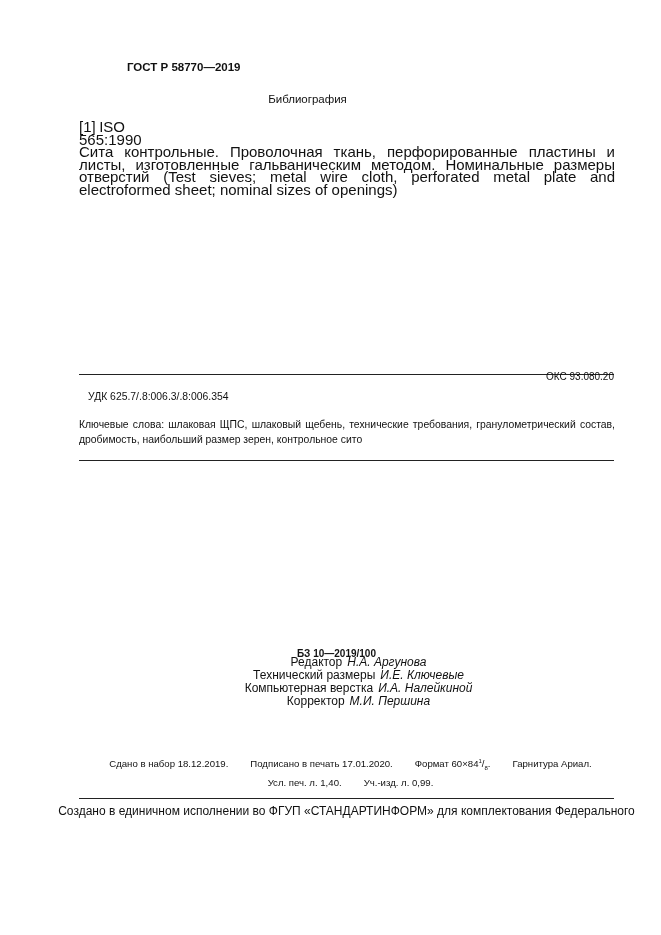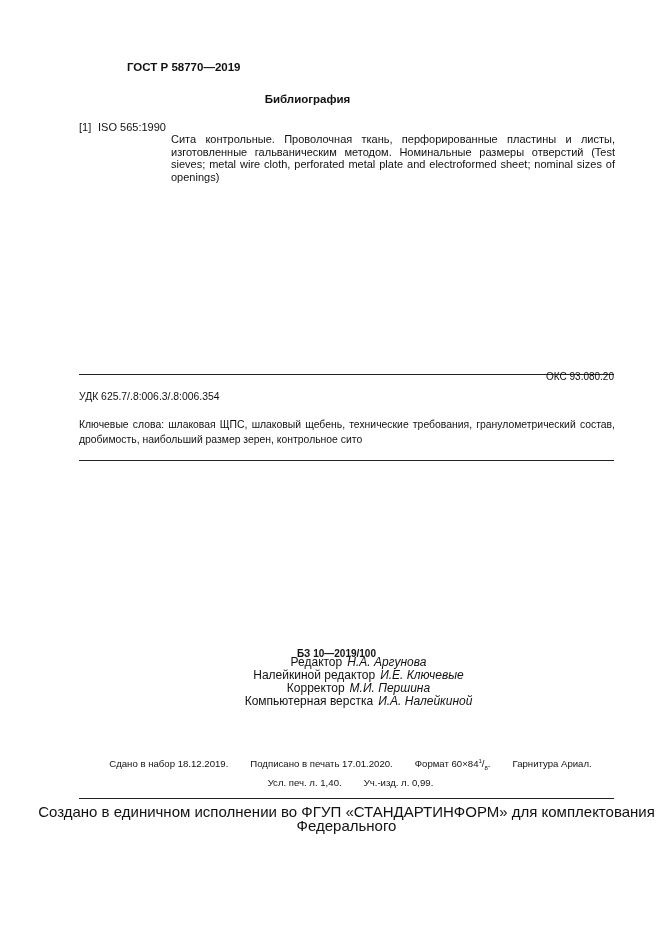--- a/index.html
+++ b/index.html
@@ -1,36 +1,36 @@
 <!DOCTYPE html>
 <html><head>
 <meta charset="utf-8">
 <style>
   html, body { margin:0; padding:0; background:#fff; }
   body { width:661px; height:935px; position:relative; overflow:hidden;
          font-family:"Liberation Sans", sans-serif; color:#111; }
   .abs { position:absolute; }
   .doc-code { left:79px; top:61px; font-size:11.5px; font-weight:bold;margin-left:48px; }
-  .bib-title { left:0; width:603px; top:93px; text-align:center; font-size:11.5px; font-weight:bold; padding-left:12px; box-sizing:border-box; }
-  .bib-entry { left:79px; top:121px; width:536px; font-size:11px; line-height:12.5px; display:flex; }
+  .bib-title { left:0; width:603px; top:93px; text-align:center; font-size:11.5px; font-weight:normal; padding-left:12px; box-sizing:border-box; }
+  .bib-entry { left:79px; top:121px; width:536px; font-size:15px; line-height:12.5px; display:flex;flex-direction:column; }
   .bib-ref { width:92px; flex:none; }
   .bib-num { display:inline-block; width:16px; }
-  .bib-text { flex:1; text-align:justify;margin-top:12px; }
+  .bib-text { flex:1; text-align:justify; }
   .rule { left:79px; width:535px; height:0; border-top:1px solid #222; }
-  .udk { left:79px; top:391px; font-size:10.4px; }
+  .udk { left:88px; top:391px; font-size:10.4px; }
   .oks { right:47px; top:371px; font-size:10px; }
   .keywords { left:79px; top:418px; width:536px; font-size:10.4px; line-height:14.5px; text-align:justify; }
   .bz { left:0; width:645px; top:648px; text-align:center; font-size:10px; font-weight:bold; padding-left:28px; box-sizing:border-box; }
   .staff { left:0; width:661px; top:656px; text-align:center; font-size:12px; line-height:13px; padding-left:56px; box-sizing:border-box; }
   .staff .name { font-style:italic; margin-left:5px; }
   .print { left:0; width:661px; top:755px; text-align:center; font-size:9.6px; line-height:13.5px; padding-left:40px; box-sizing:border-box; }
   .print .sp { display:inline-block; width:22px; }
   .sup { font-size:6px; vertical-align:super; }
   .sub { font-size:6px; vertical-align:sub; }
-  .publisher { left:0; width:661px; top:805px; text-align:center; font-size:15px; line-height:13.5px; padding-left:32px; box-sizing:border-box; }
+  .publisher { left:0; width:661px; top:805px; text-align:center; font-size:12px; line-height:13.5px; padding-left:32px; box-sizing:border-box; }
   .publisher .sp { display:inline-block; width:14px; }
 </style>
 </head>
 <body>
 
 <div class="abs doc-code">ГОСТ Р 58770—2019</div>
 
 <div class="abs bib-title">Библиография</div>
 
 <div class="abs bib-entry">
@@ -47,23 +47,23 @@
 <div class="abs oks">ОКС 93.080.20</div>
 
 <div class="abs keywords">Ключевые слова: шлаковая ЩПС, шлаковый щебень, технические требования, гранулометрический состав, дробимость, наибольший размер зерен, контрольное сито</div>
 
 <div class="abs rule" style="top:460px;"></div>
 
 <div class="abs bz">БЗ 10—2019/100</div>
 
 <div class="abs staff">
   <div><span>Редактор</span><span class="name">Н.А. Аргунова</span></div>
-  <div><span>Налейкиной редактор</span><span class="name">И.Е. Ключевые</span></div>
+  <div><span>Технический размеры</span><span class="name">И.Е. Ключевые</span></div>
+  <div><span>Компьютерная верстка</span><span class="name">И.А. Налейкиной</span></div>
   <div><span>Корректор</span><span class="name">М.И. Першина</span></div>
-  <div><span>Компьютерная верстка</span><span class="name">И.А. Налейкиной</span></div>
 </div>
 
 <div class="abs print">
   <div>
     <span>Сдано в набор 18.12.2019.</span><span class="sp"></span><span>Подписано в печать 17.01.2020.</span><span class="sp"></span><span><span>Формат 60×84</span><span class="sup">1</span>/<span class="sub">8</span>.</span><span class="sp"></span><span>Гарнитура Ариал.</span>
   </div>
   <div>
     <span>Усл. печ. л. 1,40.</span><span class="sp"></span><span>Уч.-изд. л. 0,99.</span>
   </div>
 </div>

